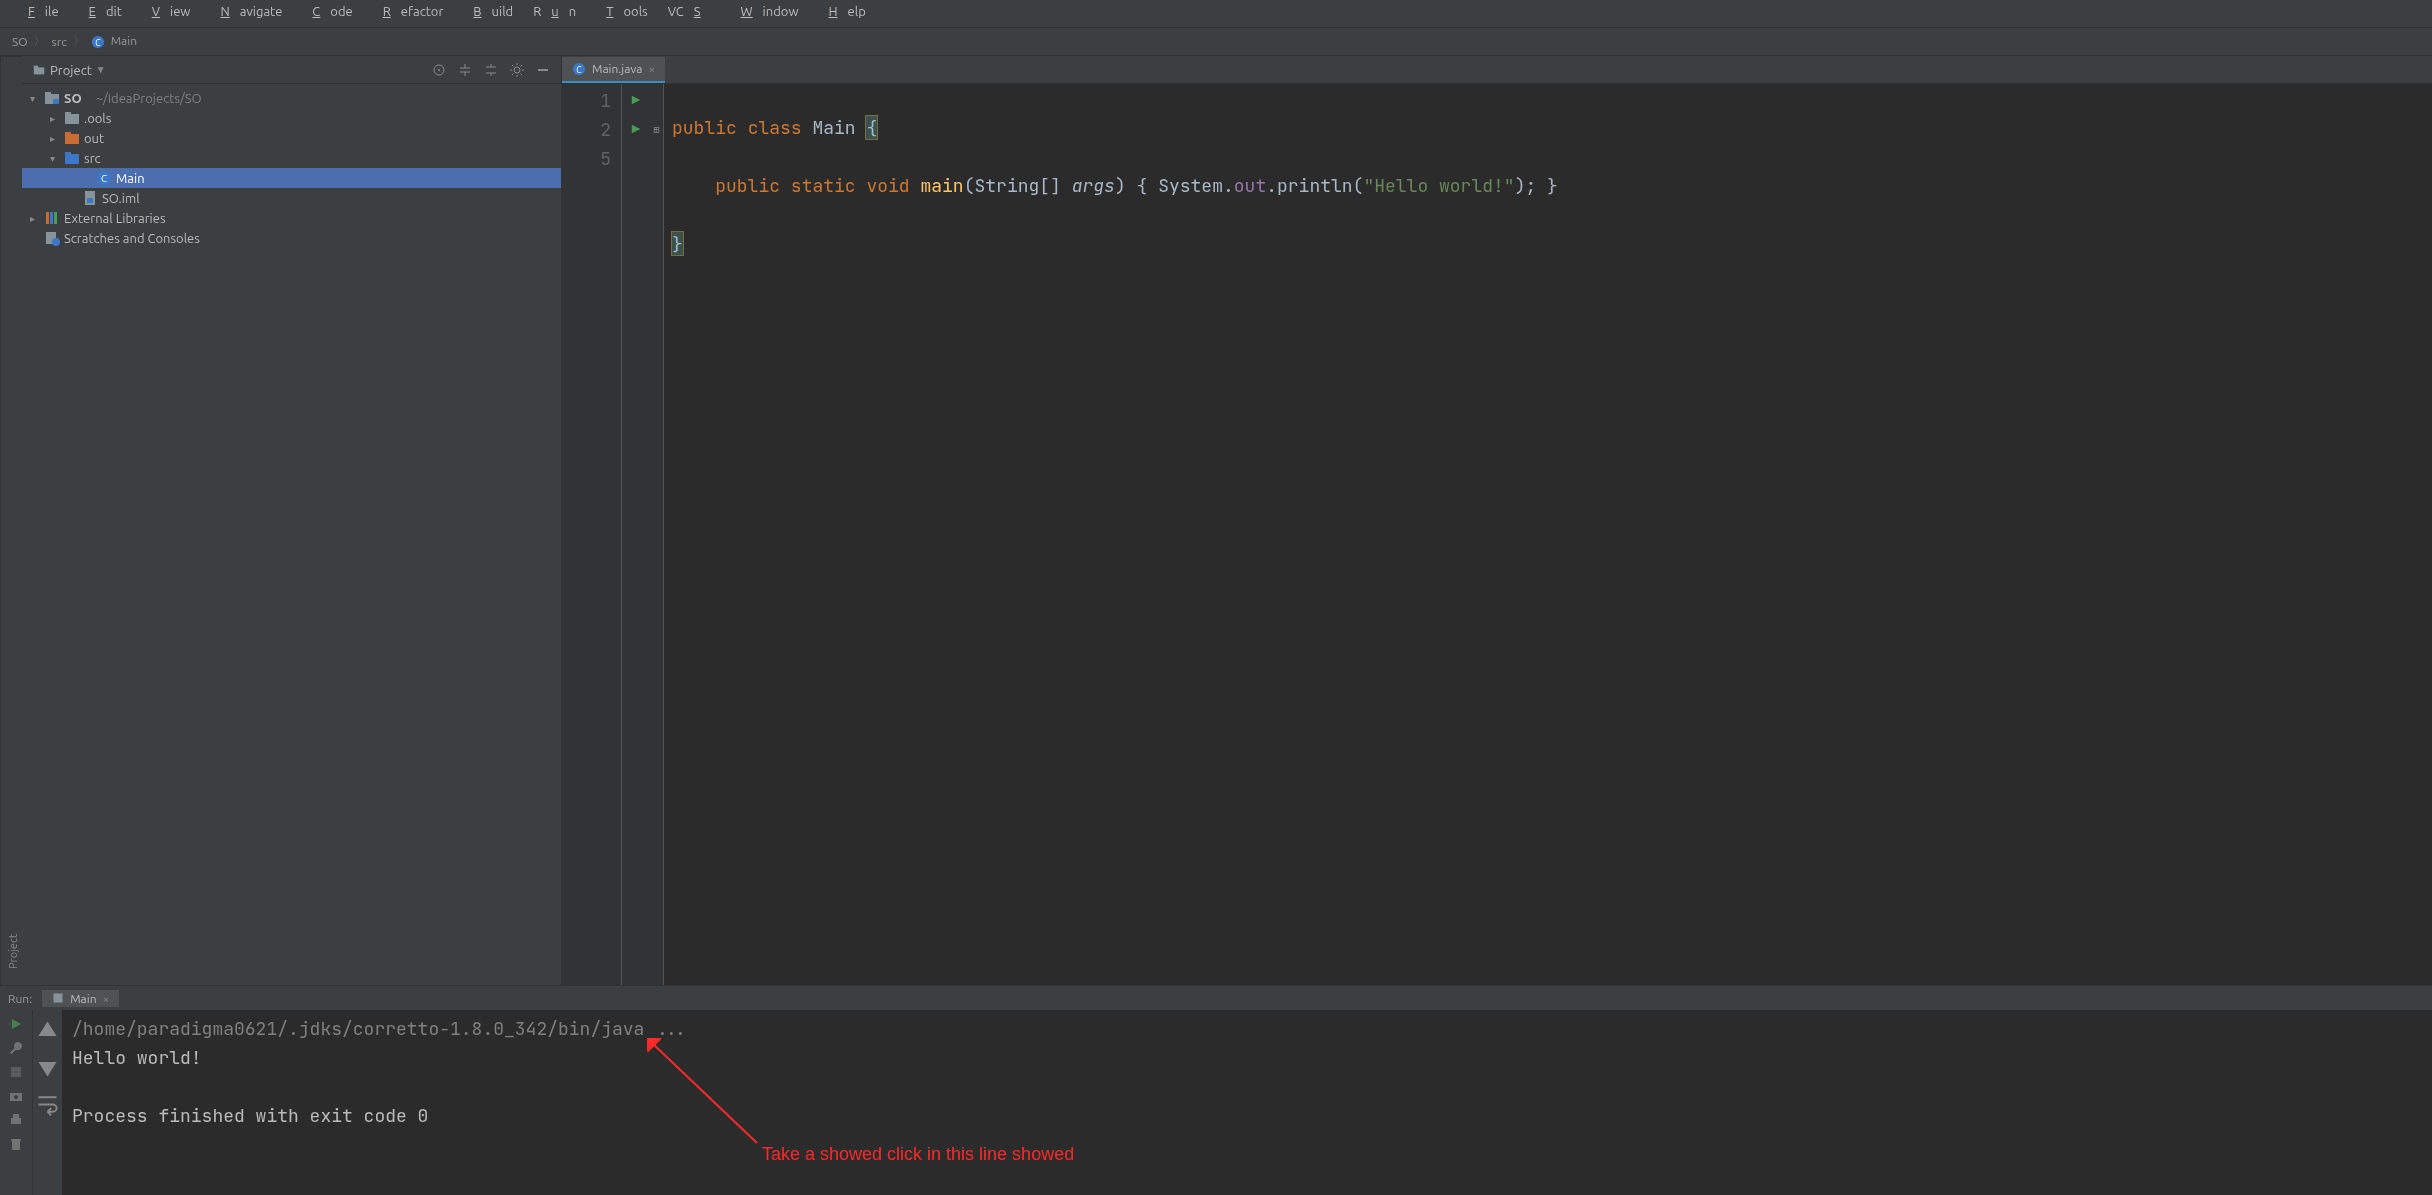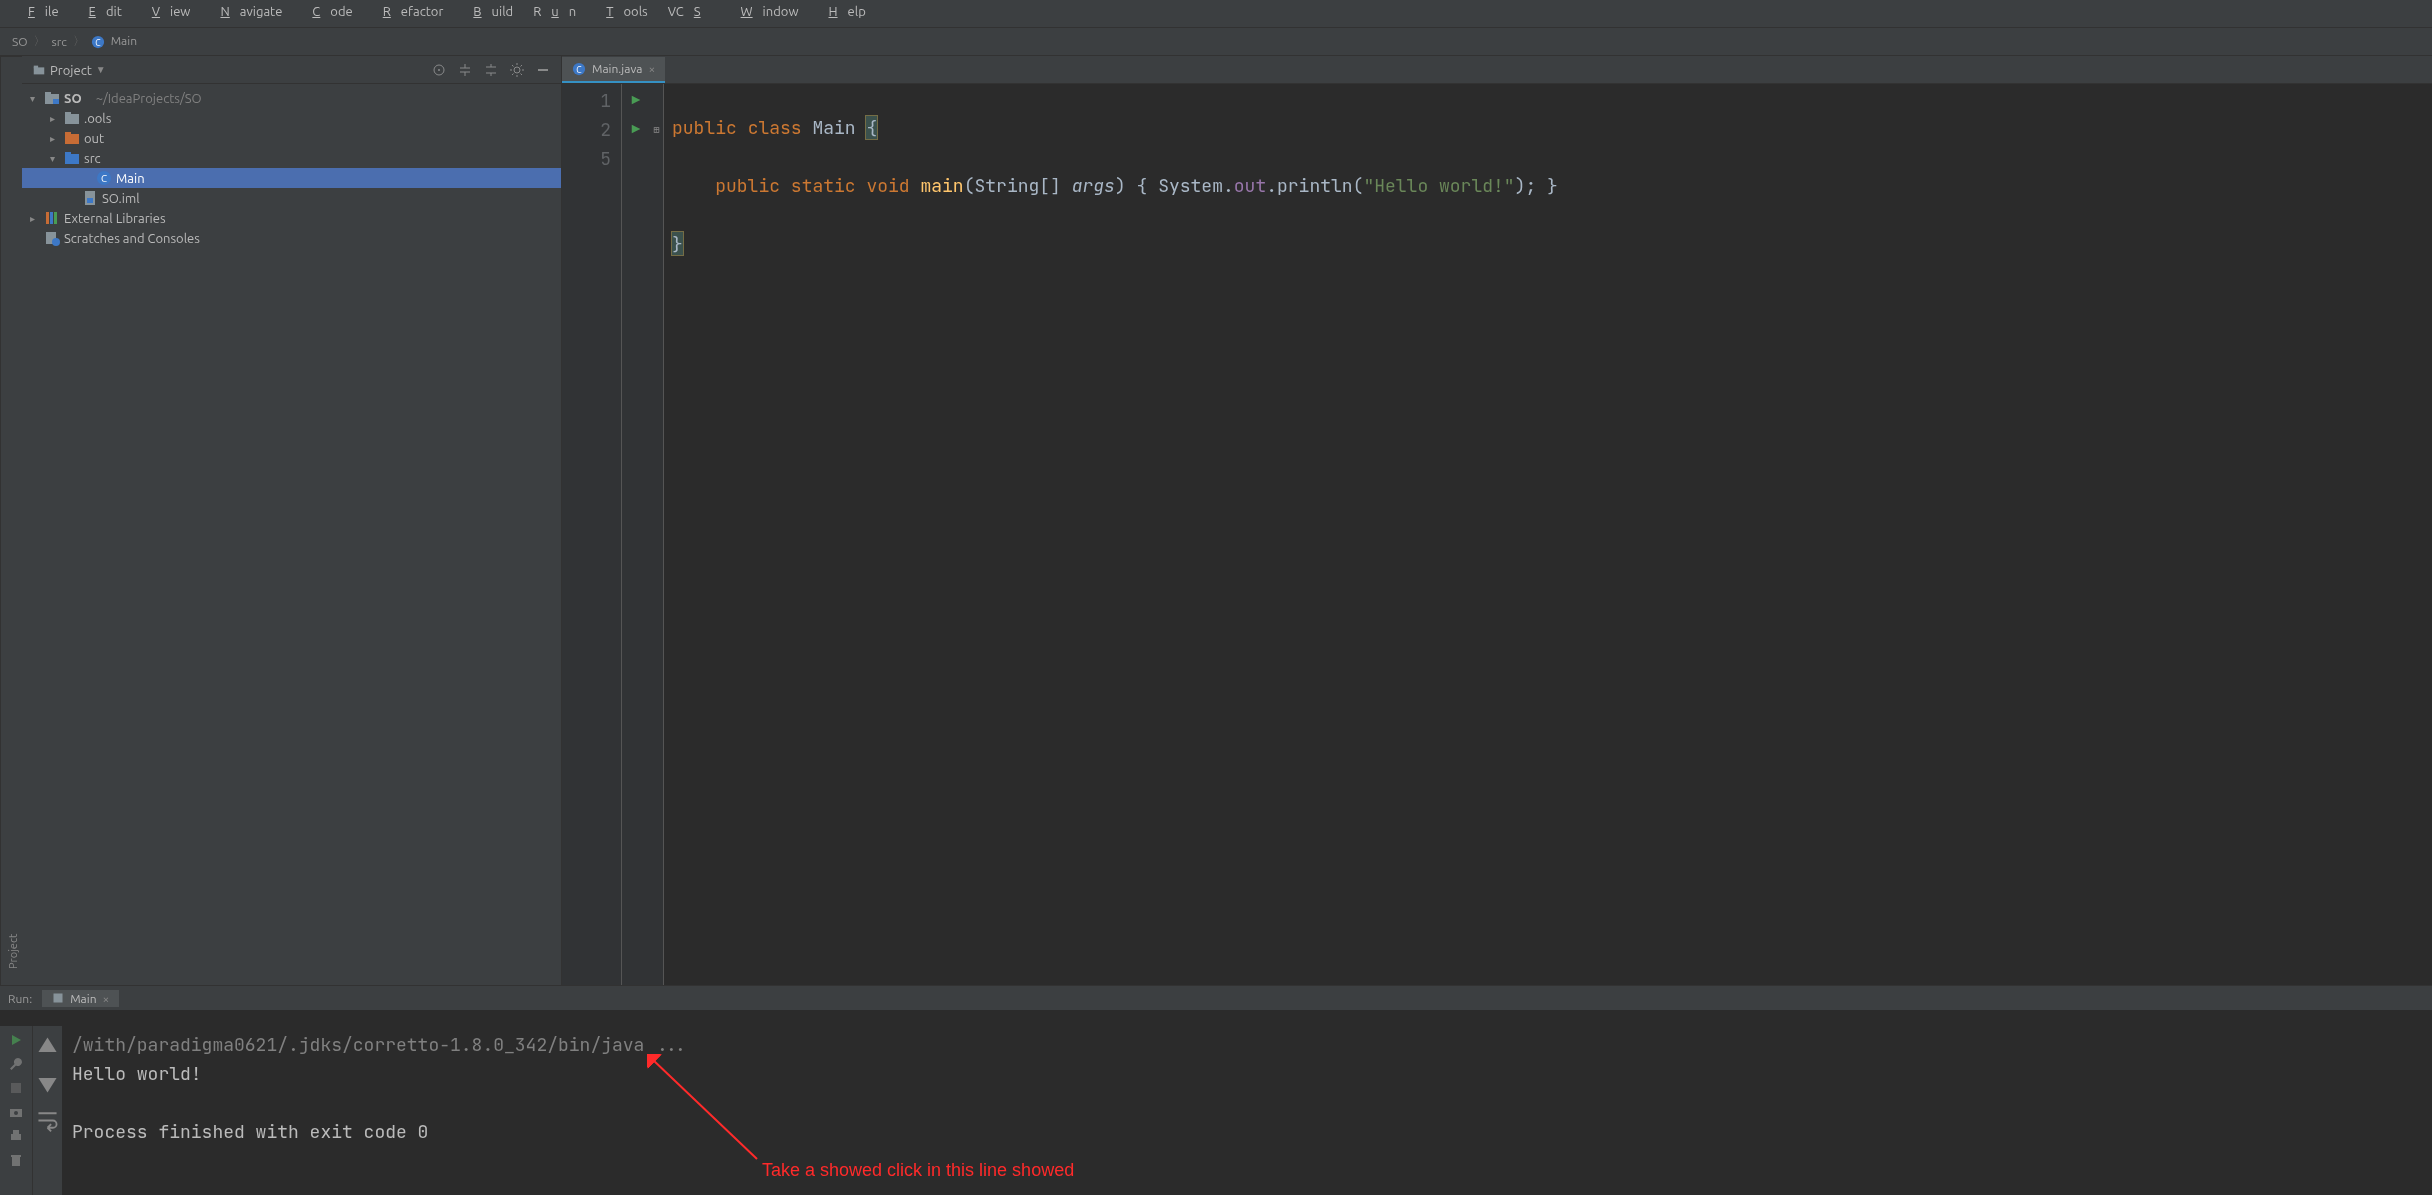--- a/index.html
+++ b/index.html
@@ -192,21 +192,20 @@
 .brace { color: #a9b7c6; }
 .brace.hl { background: #3b514d; outline: 1px solid #756d45; }
 .ident { color: #a9b7c6; }
 .field { color: #9876aa; }
 .bottom-panel {
   height: 210px;
   background: #2b2b2b;
   border-top: 1px solid #323232;
   display: flex;
   flex-direction: column;
-  gap: 16px;
 }
 .bottom-tabs {
   height: 24px;
   background: #3c3f41;
   display: flex;
   align-items: center;
   padding-left: 8px;
   font-size: 12px;
 }
 .btab-label { color: #999; margin-right: 10px; }
@@ -484,21 +483,21 @@
           <path d="M8 3l5 8H3z" fill="#888"></path>
         </svg>
       <svg viewBox="0 0 16 16">
           <path d="M8 13L3 5h10z" fill="#888"></path>
         </svg>
       <svg viewBox="0 0 16 16">
           <path d="M3 4h10M3 8h8a2 2 0 010 4H8m0 0l2-2m-2 2l2 2" stroke="#888" fill="none"></path>
         </svg>
     </div>
     <div class="console">
-      <div class="dim">/with/paradigma0621/.jdks/corretto-1.8.0_342/bin/java ...</div>
+      <div class="dim">/home/paradigma0621/.jdks/corretto-1.8.0_342/bin/java ...</div>
       <div>Hello world!</div>
       <div>&nbsp;</div>
       <div>Process finished with exit code 0</div>
       <svg class="arrow" width="120" height="110" viewBox="0 0 120 110">
         <defs>
             <marker id="ah" markerWidth="10" markerHeight="10" refX="2" refY="5" orient="auto">
               <path d="M0 0L10 5L0 10z" fill="#ff2a2a"></path>
             </marker>
           </defs>
         <line x1="110" y1="105" x2="5" y2="5" stroke="#ff2a2a" stroke-width="2" marker-end="url(#ah)"></line>

